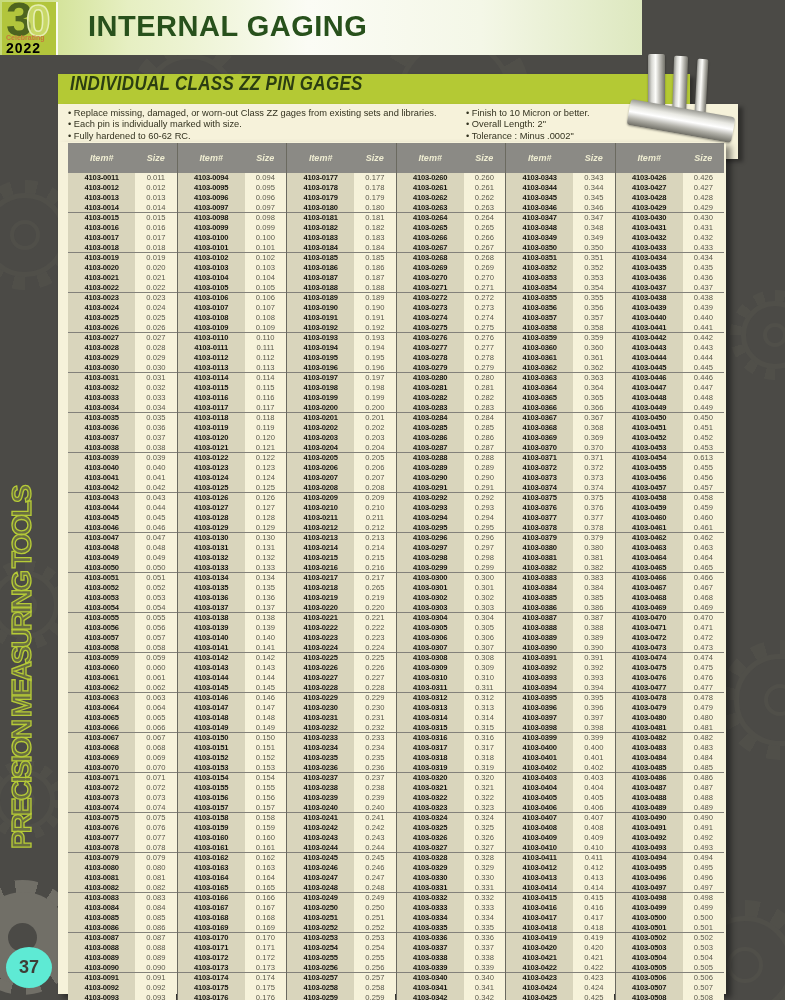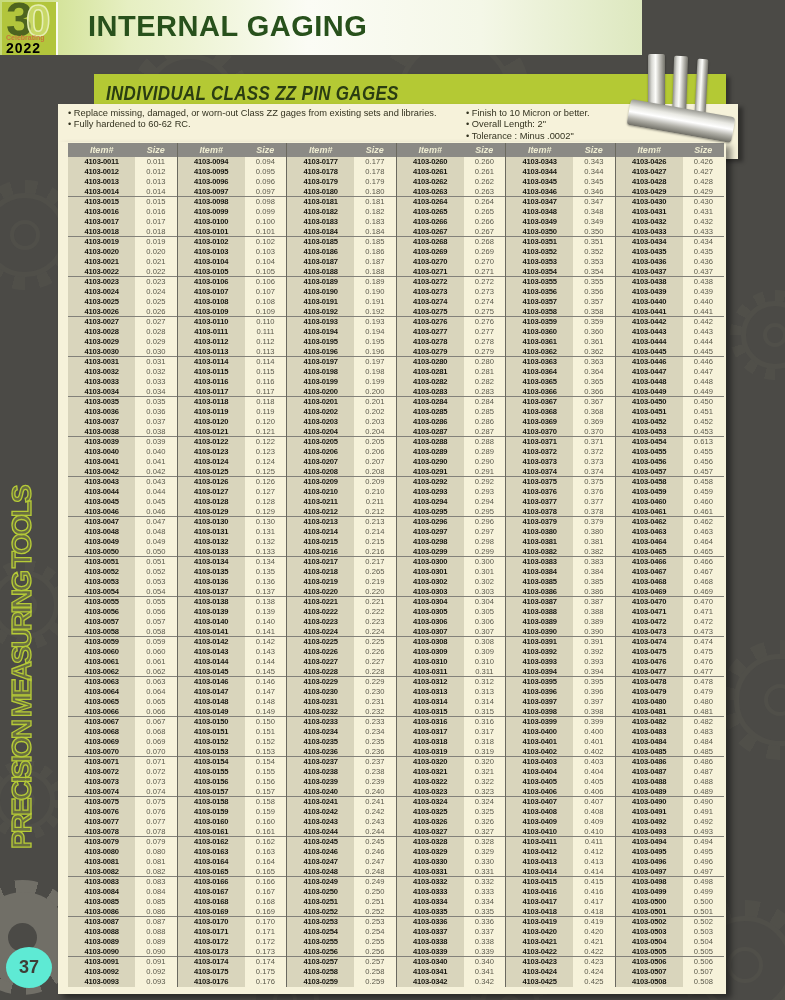--- a/index.html
+++ b/index.html
@@ -38,39 +38,39 @@
      font-size:28px;font-weight:700;letter-spacing:-3px;
      color:rgba(182,203,55,.28);-webkit-text-stroke:1.3px #b6cb37;
      text-align:center;overflow:hidden;white-space:nowrap;}
   .page-num{position:absolute;left:6px;top:947px;width:46px;height:41px;border-radius:50%;
      background:#5eead4;color:#3e3d36;font-size:18px;font-weight:800;
      display:flex;align-items:center;justify-content:center;}
 
   
   .panel{position:absolute;left:58px;top:74px;width:668px;}
   .section-bar{position:absolute;left:0;top:0;width:632px;height:30px;background:#b4c934;
-     box-shadow:4px 3px 4px rgba(0,0,0,.35);display:flex;align-items:flex-end;margin-left:36px;}
+     box-shadow:4px 3px 4px rgba(0,0,0,.35);display:flex;align-items:flex-start;}
   .section-bar span{font-size:17px;font-weight:800;font-style:italic;color:#2b3d12;
      letter-spacing:.3px;padding-left:12px;white-space:nowrap;transform:scaleY(1.15);}
   .info-box{position:absolute;left:0;top:30px;width:680px;height:55px;background:#f6f2da;
      box-shadow:5px 3px 4px rgba(0,0,0,.35);display:flex;box-sizing:border-box;
      padding:4px 6px 2px 10px;}
   .info-box ul{margin:0;padding:0;list-style:none;}
   .info-box li{font-size:9.3px;line-height:11.3px;color:#33321f;white-space:nowrap;}
   .info-box li::before{content:"•  ";}
   .info-left{width:398px;}
   .info-right{width:260px;}
 
   
   .table-wrap{position:absolute;left:0;top:68px;width:668px;height:852px;background:#f6f2da;
      box-sizing:border-box;padding:1px 2px 0 10px;box-shadow:5px 4px 6px rgba(0,0,0,.45);}
   .gage-table{display:flex;width:656px;}
   .tcol{flex:1;}
   .tcol + .tcol{border-left:1px solid #6b6a60;}
-  .thead{height:14px;background:#8b8a85;display:flex;align-items:center;}
+  .thead{height:30px;background:#8b8a85;display:flex;align-items:center;}
   .thead span{font-size:9px;font-weight:700;font-style:italic;color:#efedd2;text-align:center;}
   .th-item{width:62%;}
   .th-size{width:38%;}
   .trow{height:10px;display:flex;box-sizing:border-box;}
   .trow.group-end{border-bottom:1px solid #83817a;}
   .tcell-item{width:62%;background:#d9d5bc;font-size:7.6px;font-weight:700;color:#16150f;
      text-align:center;line-height:10px;letter-spacing:-.2px;}
   .tcell-size{width:38%;background:#f6f2da;font-size:7.6px;color:#5a584a;
      text-align:center;line-height:10px;}
 
@@ -166,20 +166,21 @@
   <div class="side-label">PRECISION MEASURING TOOLS</div>
   <div class="page-num">37</div>
 
   <div class="panel">
     <div class="section-bar">
       <span>INDIVIDUAL CLASS ZZ PIN GAGES</span>
     </div>
     <div class="info-box">
       <ul class="info-left">
         <li>Replace missing, damaged, or worn-out Class ZZ gages from existing sets and libraries.</li>
+        <li>Each pin is individually marked with size.</li>
         <li>Fully hardened to 60-62 RC.</li>
       </ul>
       <ul class="info-right">
         <li>Finish to 10 Micron or better.</li>
         <li>Overall Length: 2"</li>
         <li>Tolerance : Minus .0002"</li>
       </ul>
     </div>
     <div class="table-wrap">
       <div class="gage-table">

